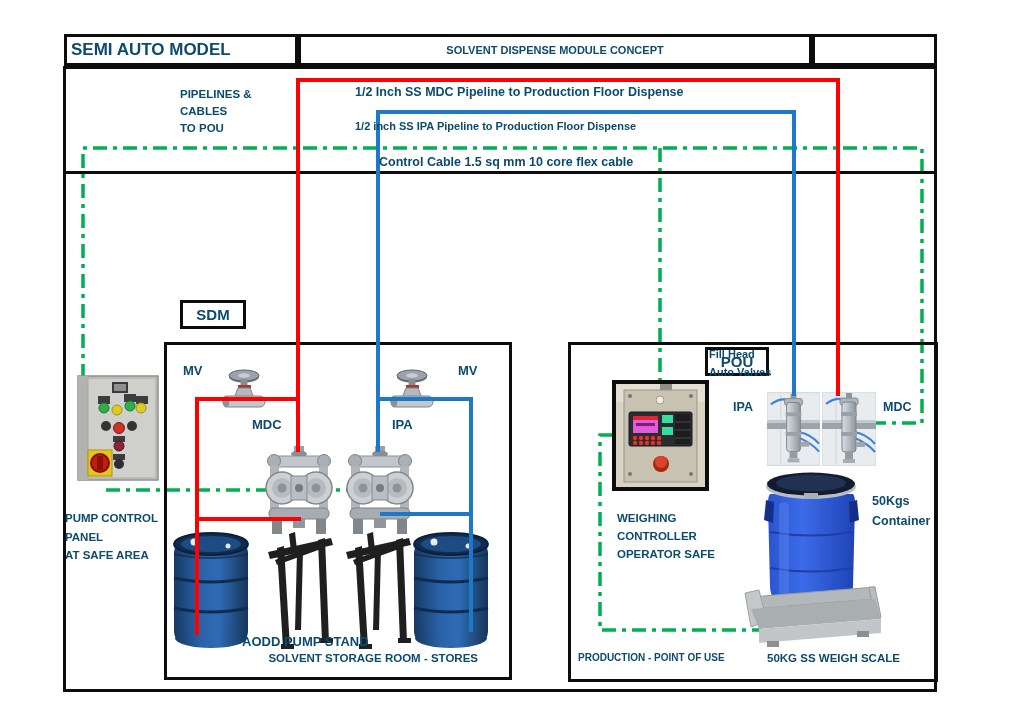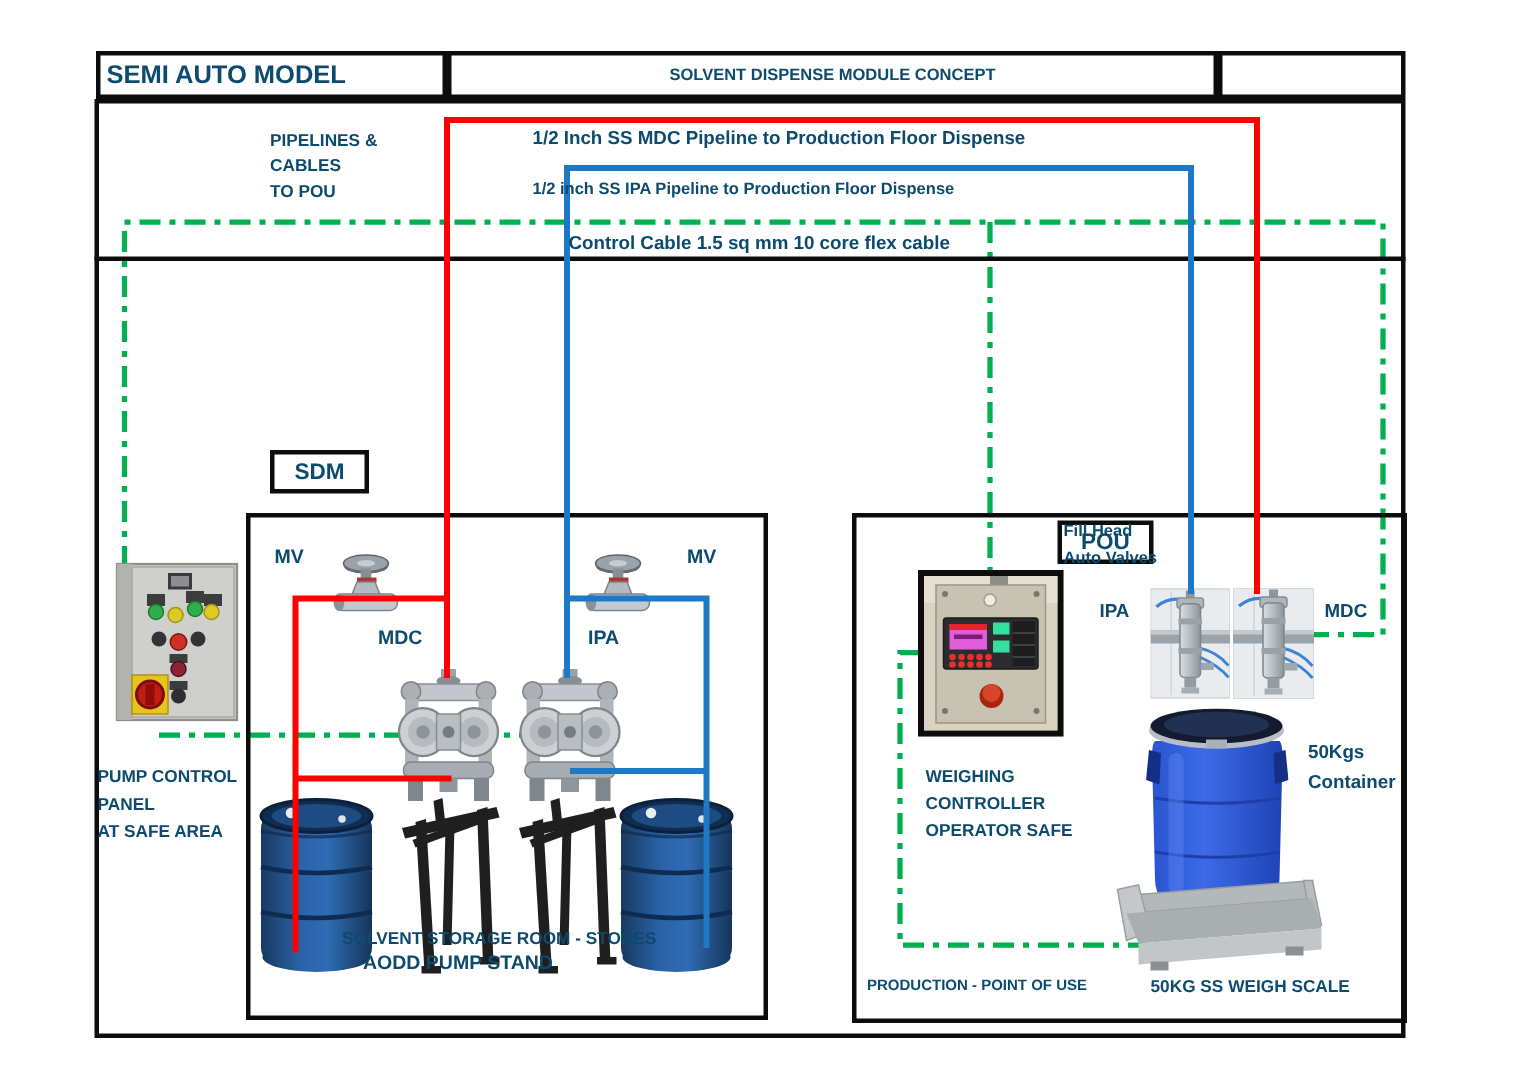--- a/index.html
+++ b/index.html
@@ -364,21 +364,21 @@
   <div class="txt" style="left:252px;top:417px;font-size:13px;">MDC</div>
   <div class="txt" style="left:392px;top:417px;font-size:13px;">IPA</div>
 
   <div class="txt" style="left:65px;top:509px;font-size:11.5px;line-height:18.5px;">
     <div>PUMP CONTROL</div>
     <div>PANEL</div>
     <div>AT SAFE AREA</div>
   </div>
 
   <div class="txt" style="left:242px;top:634px;width:175px;text-align:left;font-size:13px;">AODD PUMP STAND</div>
-  <div class="txt" style="left:228px;top:620px;width:250px;text-align:left;font-size:11.5px;">SOLVENT STORAGE ROOM - STORES</div>
+  <div class="txt" style="left:228px;top:652px;width:250px;text-align:right;font-size:11.5px;">SOLVENT STORAGE ROOM - STORES</div>
 
   <div class="txt" style="left:709px;top:345px;font-size:11px;line-height:18px;">
     <div>Fill Head</div>
     <div>Auto Valves</div>
   </div>
 
   <div class="txt" style="left:733px;top:400px;font-size:12.5px;">IPA</div>
   <div class="txt" style="left:883px;top:400px;font-size:12.5px;">MDC</div>
 
   <div class="txt" style="left:617px;top:509px;font-size:11.5px;line-height:18px;">

